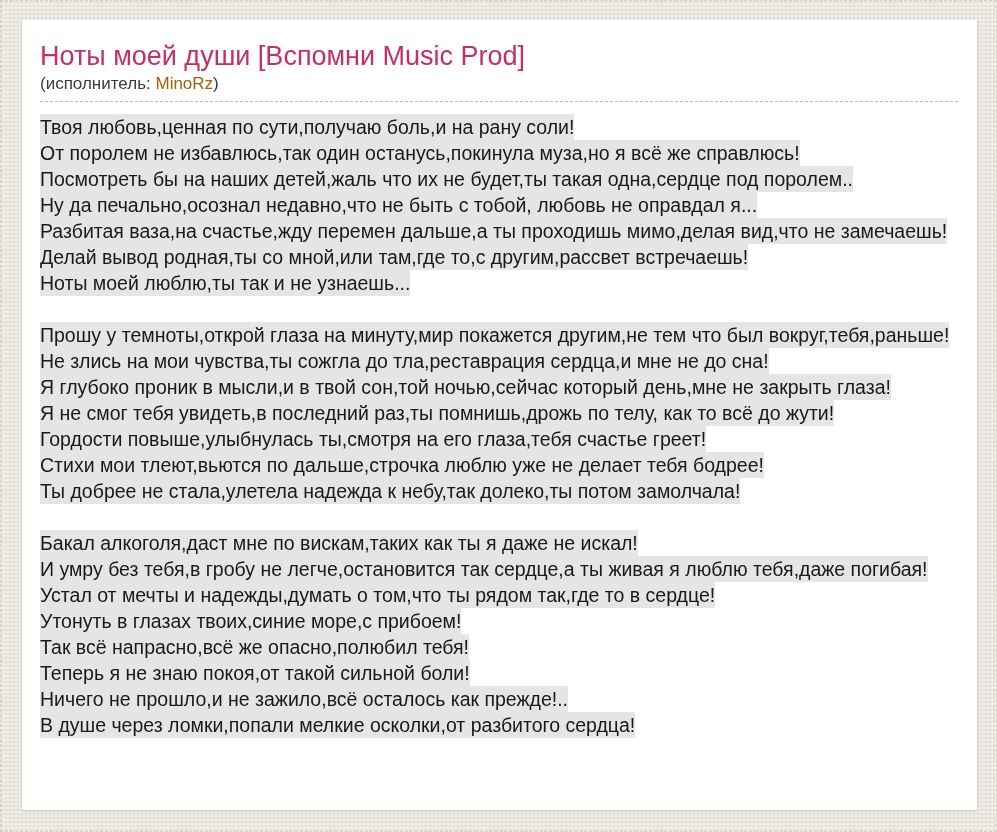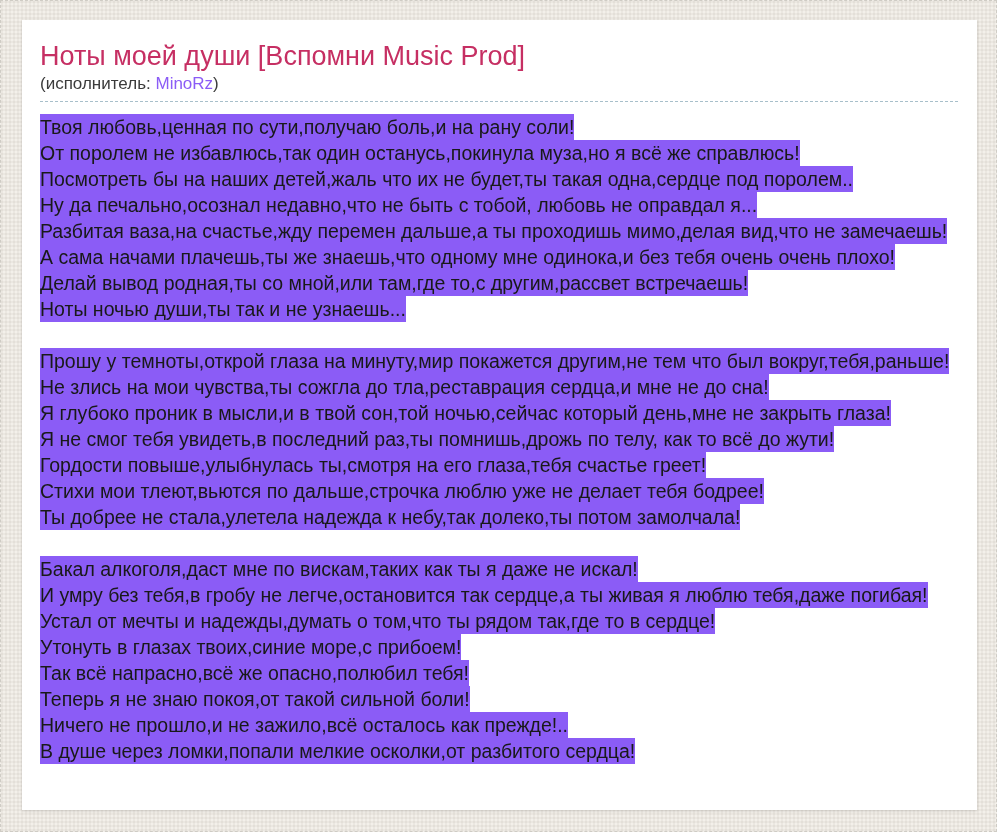--- a/index.html
+++ b/index.html
@@ -39,21 +39,21 @@
     white-space:nowrap;
   }
   .artist-line{
     margin-top:1px;
     font-size:17px;
     line-height:21px;
     color:#3b3b3b;
     white-space:pre;
   }
   .artist-link{
-    color:#8b5cf6;
+    color:#a16207;
     text-decoration:none;
     cursor:pointer;
   }
   .separator{
     margin-top:7px;
     border:0;
     border-bottom:1px dashed #a8bfca;
     height:0;
   }
   .lyrics{
@@ -64,21 +64,21 @@
     overflow:visible;
   }
   .stanza{margin:0 0 26px 0;}
   .stanza:last-child{margin-bottom:0;}
   .lyric-line{
     white-space:pre;
     height:26px;
   }
   .lyric-line > span{
     display:inline-block;
-    background:#8b5cf6;
+    background:#e5e5e5;
     white-space:pre;
   }
 </style>
 </head>
 <body>
 
 <div class="screen">
   <div class="page-frame"></div>
 
   <div class="card">
@@ -89,23 +89,22 @@
 
     <hr class="separator">
 
     <div class="lyrics">
         <div class="stanza">
           <div class="lyric-line"><span>Твоя любовь,ценная по сути,получаю боль,и на рану соли!</span></div>
           <div class="lyric-line"><span>От поролем не избавлюсь,так один останусь,покинула муза,но я всё же справлюсь!</span></div>
           <div class="lyric-line"><span>Посмотреть бы на наших детей,жаль что их не будет,ты такая одна,сердце под поролем..</span></div>
           <div class="lyric-line"><span>Ну да печально,осознал недавно,что не быть с тобой, любовь не оправдал я...</span></div>
           <div class="lyric-line"><span>Разбитая ваза,на счастье,жду перемен дальше,а ты проходишь мимо,делая вид,что не замечаешь!</span></div>
-          <div class="lyric-line"><span>А сама начами плачешь,ты же знаешь,что одному мне одинока,и без тебя очень очень плохо!</span></div>
           <div class="lyric-line"><span>Делай вывод родная,ты со мной,или там,где то,с другим,рассвет встречаешь!</span></div>
-          <div class="lyric-line"><span>Ноты ночью души,ты так и не узнаешь...</span></div>
+          <div class="lyric-line"><span>Ноты моей люблю,ты так и не узнаешь...</span></div>
         </div>
         <div class="stanza">
           <div class="lyric-line"><span>Прошу у темноты,открой глаза на минуту,мир покажется другим,не тем что был вокруг,тебя,раньше!</span></div>
           <div class="lyric-line"><span>Не злись на мои чувства,ты сожгла до тла,реставрация сердца,и мне не до сна!</span></div>
           <div class="lyric-line"><span>Я глубоко проник в мысли,и в твой сон,той ночью,сейчас который день,мне не закрыть глаза!</span></div>
           <div class="lyric-line"><span>Я не смог тебя увидеть,в последний раз,ты помнишь,дрожь по телу, как то всё до жути!</span></div>
           <div class="lyric-line"><span>Гордости повыше,улыбнулась ты,смотря на его глаза,тебя счастье греет!</span></div>
           <div class="lyric-line"><span>Стихи мои тлеют,вьются по дальше,строчка люблю уже не делает тебя бодрее!</span></div>
           <div class="lyric-line"><span>Ты добрее не стала,улетела надежда к небу,так долеко,ты потом замолчала!</span></div>
         </div>

